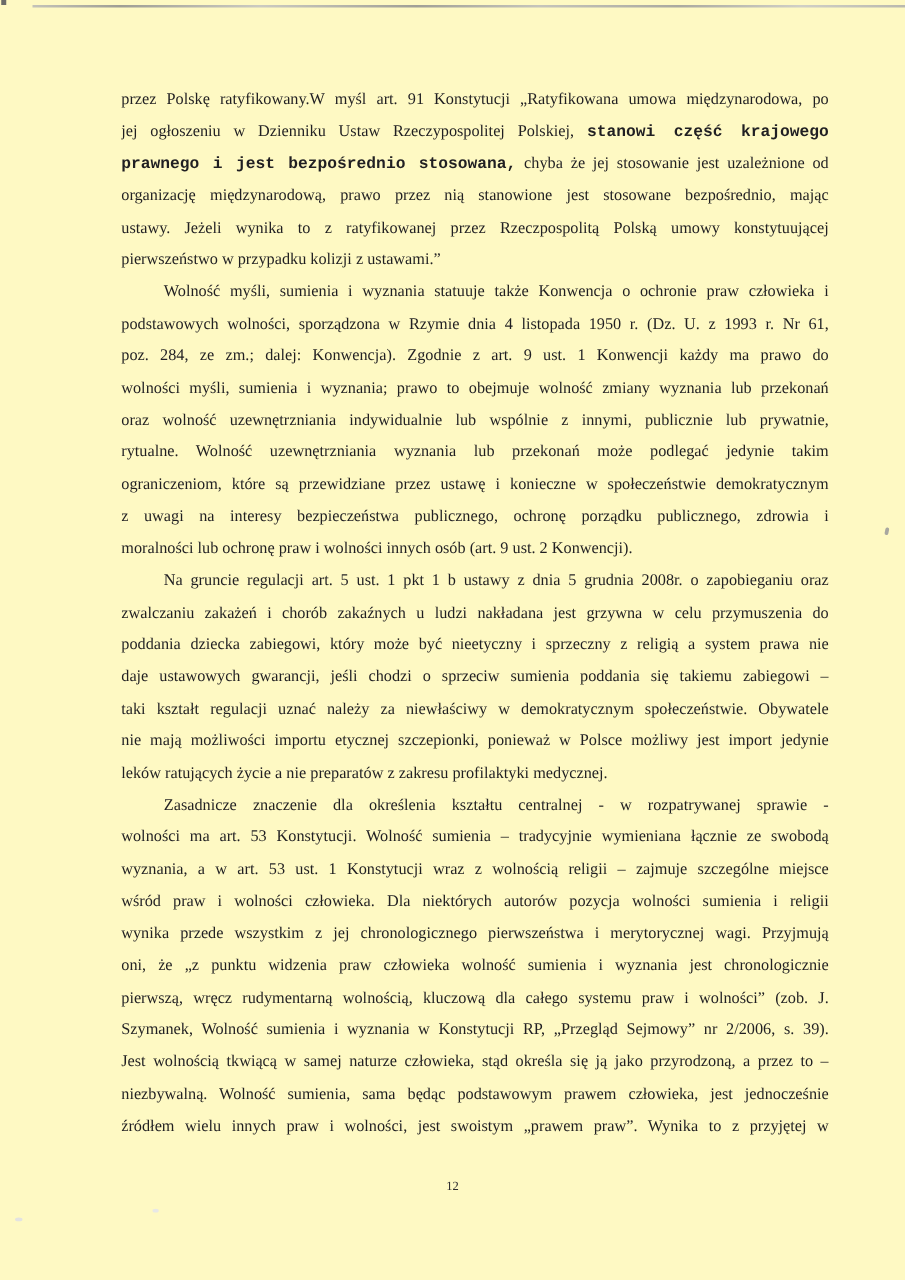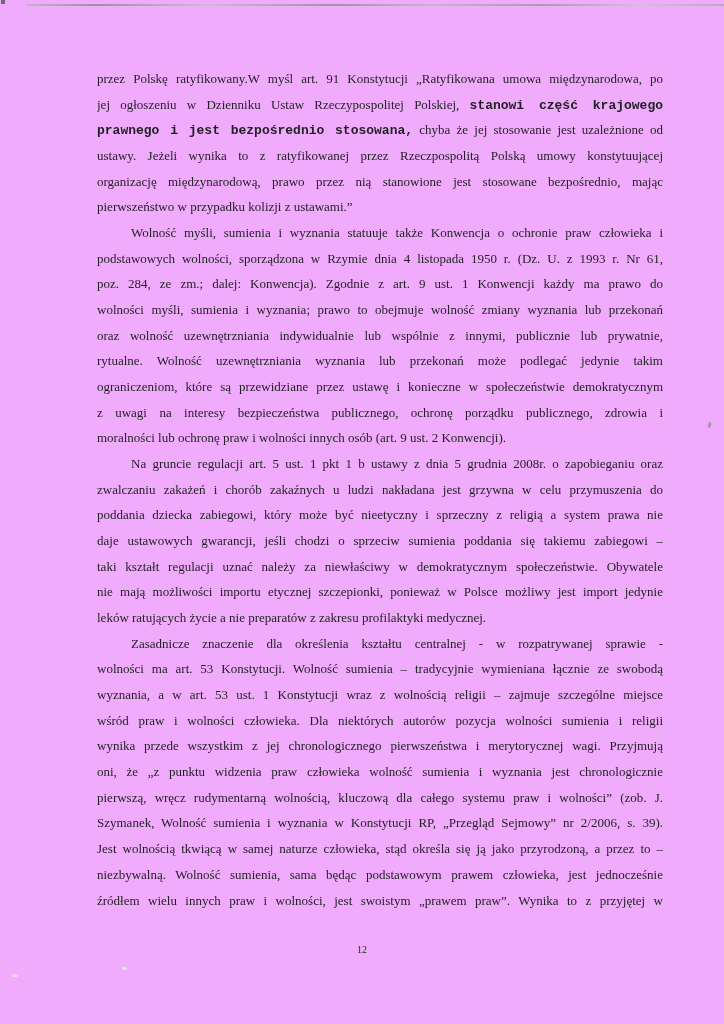--- a/index.html
+++ b/index.html
@@ -5,21 +5,21 @@
   html, body { margin: 0; padding: 0; }
   body {
     width: 724px; height: 1024px;
     background: #ffffff;
     position: relative;
     font-family: "Liberation Serif", serif;
     overflow: hidden;
   }
   .sheet {
     position: absolute; inset: 0;
-    background: #f0abfc;
+    background: #fef9c3;
     overflow: hidden;
   }
   
   .artifact-top-line {
     position: absolute; left: 26px; top: 4px; width: 698px; height: 2px;
     background: linear-gradient(90deg,
       #b9b9b7, #8e8e8c 10%, #c2c2c0 26%, #90908e 44%,
       #bbbbb9 58%, #9b9b99 74%, #c8c8c6 88%, #adadab);
     opacity: .85;
   }
@@ -71,22 +71,22 @@
   <div class="artifact-top-line"></div>
   <div class="artifact-corner"></div>
   <div class="speck artifact-speck-right"></div>
   <div class="speck artifact-speck-bl1"></div>
   <div class="speck artifact-speck-bl2"></div>
 
   <div class="doc-body">
       <div class="line"><span class="seg">przez Polskę ratyfikowany.W myśl art. 91 Konstytucji „Ratyfikowana umowa międzynarodowa, po</span></div>
       <div class="line"><span class="seg">jej ogłoszeniu w Dzienniku Ustaw Rzeczypospolitej Polskiej, </span><span class="seg bold">stanowi część krajowego porządku</span></div>
       <div class="line"><span class="seg bold">prawnego i jest bezpośrednio stosowana,</span><span class="seg"> chyba że jej stosowanie jest uzależnione od wydania</span></div>
+      <div class="line"><span class="seg">organizację międzynarodową, prawo przez nią stanowione jest stosowane bezpośrednio, mając</span></div>
       <div class="line"><span class="seg">ustawy. Jeżeli wynika to z ratyfikowanej przez Rzeczpospolitą Polską umowy konstytuującej</span></div>
-      <div class="line"><span class="seg">organizację międzynarodową, prawo przez nią stanowione jest stosowane bezpośrednio, mając</span></div>
       <div class="line ragged"><span class="seg">pierwszeństwo w przypadku kolizji z ustawami.”</span></div>
       <div class="line indent"><span class="seg">Wolność myśli, sumienia i wyznania statuuje także Konwencja o ochronie praw człowieka i</span></div>
       <div class="line"><span class="seg">podstawowych wolności, sporządzona w Rzymie dnia 4 listopada 1950 r. (Dz. U. z 1993 r. Nr 61,</span></div>
       <div class="line"><span class="seg">poz. 284, ze zm.; dalej: Konwencja). Zgodnie z art. 9 ust. 1 Konwencji każdy ma prawo do</span></div>
       <div class="line"><span class="seg">wolności myśli, sumienia i wyznania; prawo to obejmuje wolność zmiany wyznania lub przekonań</span></div>
       <div class="line"><span class="seg">oraz wolność uzewnętrzniania indywidualnie lub wspólnie z innymi, publicznie lub prywatnie,</span></div>
       <div class="line"><span class="seg">rytualne. Wolność uzewnętrzniania wyznania lub przekonań może podlegać jedynie takim</span></div>
       <div class="line"><span class="seg">ograniczeniom, które są przewidziane przez ustawę i konieczne w społeczeństwie demokratycznym</span></div>
       <div class="line"><span class="seg">z uwagi na interesy bezpieczeństwa publicznego, ochronę porządku publicznego, zdrowia i</span></div>
       <div class="line ragged"><span class="seg">moralności lub ochronę praw i wolności innych osób (art. 9 ust. 2 Konwencji).</span></div>

